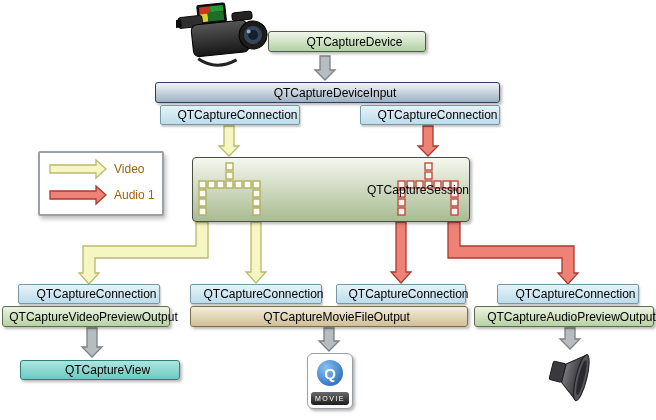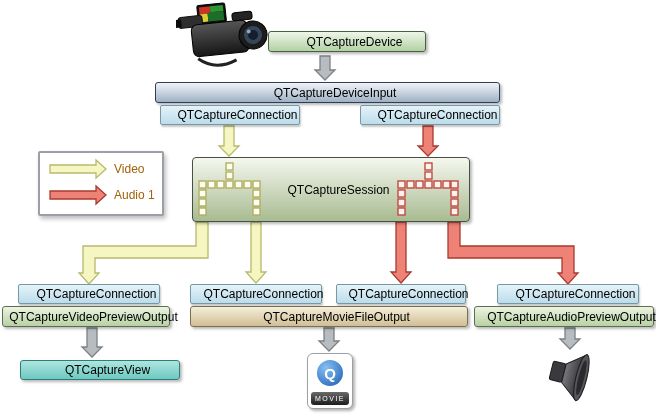--- a/index.html
+++ b/index.html
@@ -97,21 +97,21 @@
 
   <div class="legend">
     <svg width="122" height="61">
       <polygon class="arrow-video" points="10,12 56,12 56,7 66,16 56,25 56,20 10,20"></polygon>
       <polygon class="arrow-audio" points="10,38 56,38 56,33 66,42 56,51 56,46 10,46"></polygon>
     </svg>
     <span class="legend-label" style="top:9px;">Video</span>
     <span class="legend-label" style="top:35px;">Audio 1</span>
   </div>
 
-  <div class="box session" style="left:192px;top:157px;width:278px;height:65px;">
+  <div class="box session" style="left:192px;top:157px;width:278px;height:65px;justify-content:flex-end;">
     <svg class="session-squares" width="275" height="62">
 
       <rect class="sq-video" x="32" y="4" width="7" height="7"></rect>
         <rect class="sq-video" x="32" y="13" width="7" height="7"></rect>
       <rect class="sq-video" x="5" y="22" width="7" height="7"></rect>
         <rect class="sq-video" x="14" y="22" width="7" height="7"></rect>
       <rect class="sq-video" x="23" y="22" width="7" height="7"></rect>
         <rect class="sq-video" x="32" y="22" width="7" height="7"></rect>
       <rect class="sq-video" x="41" y="22" width="7" height="7"></rect>
         <rect class="sq-video" x="50" y="22" width="7" height="7"></rect>

